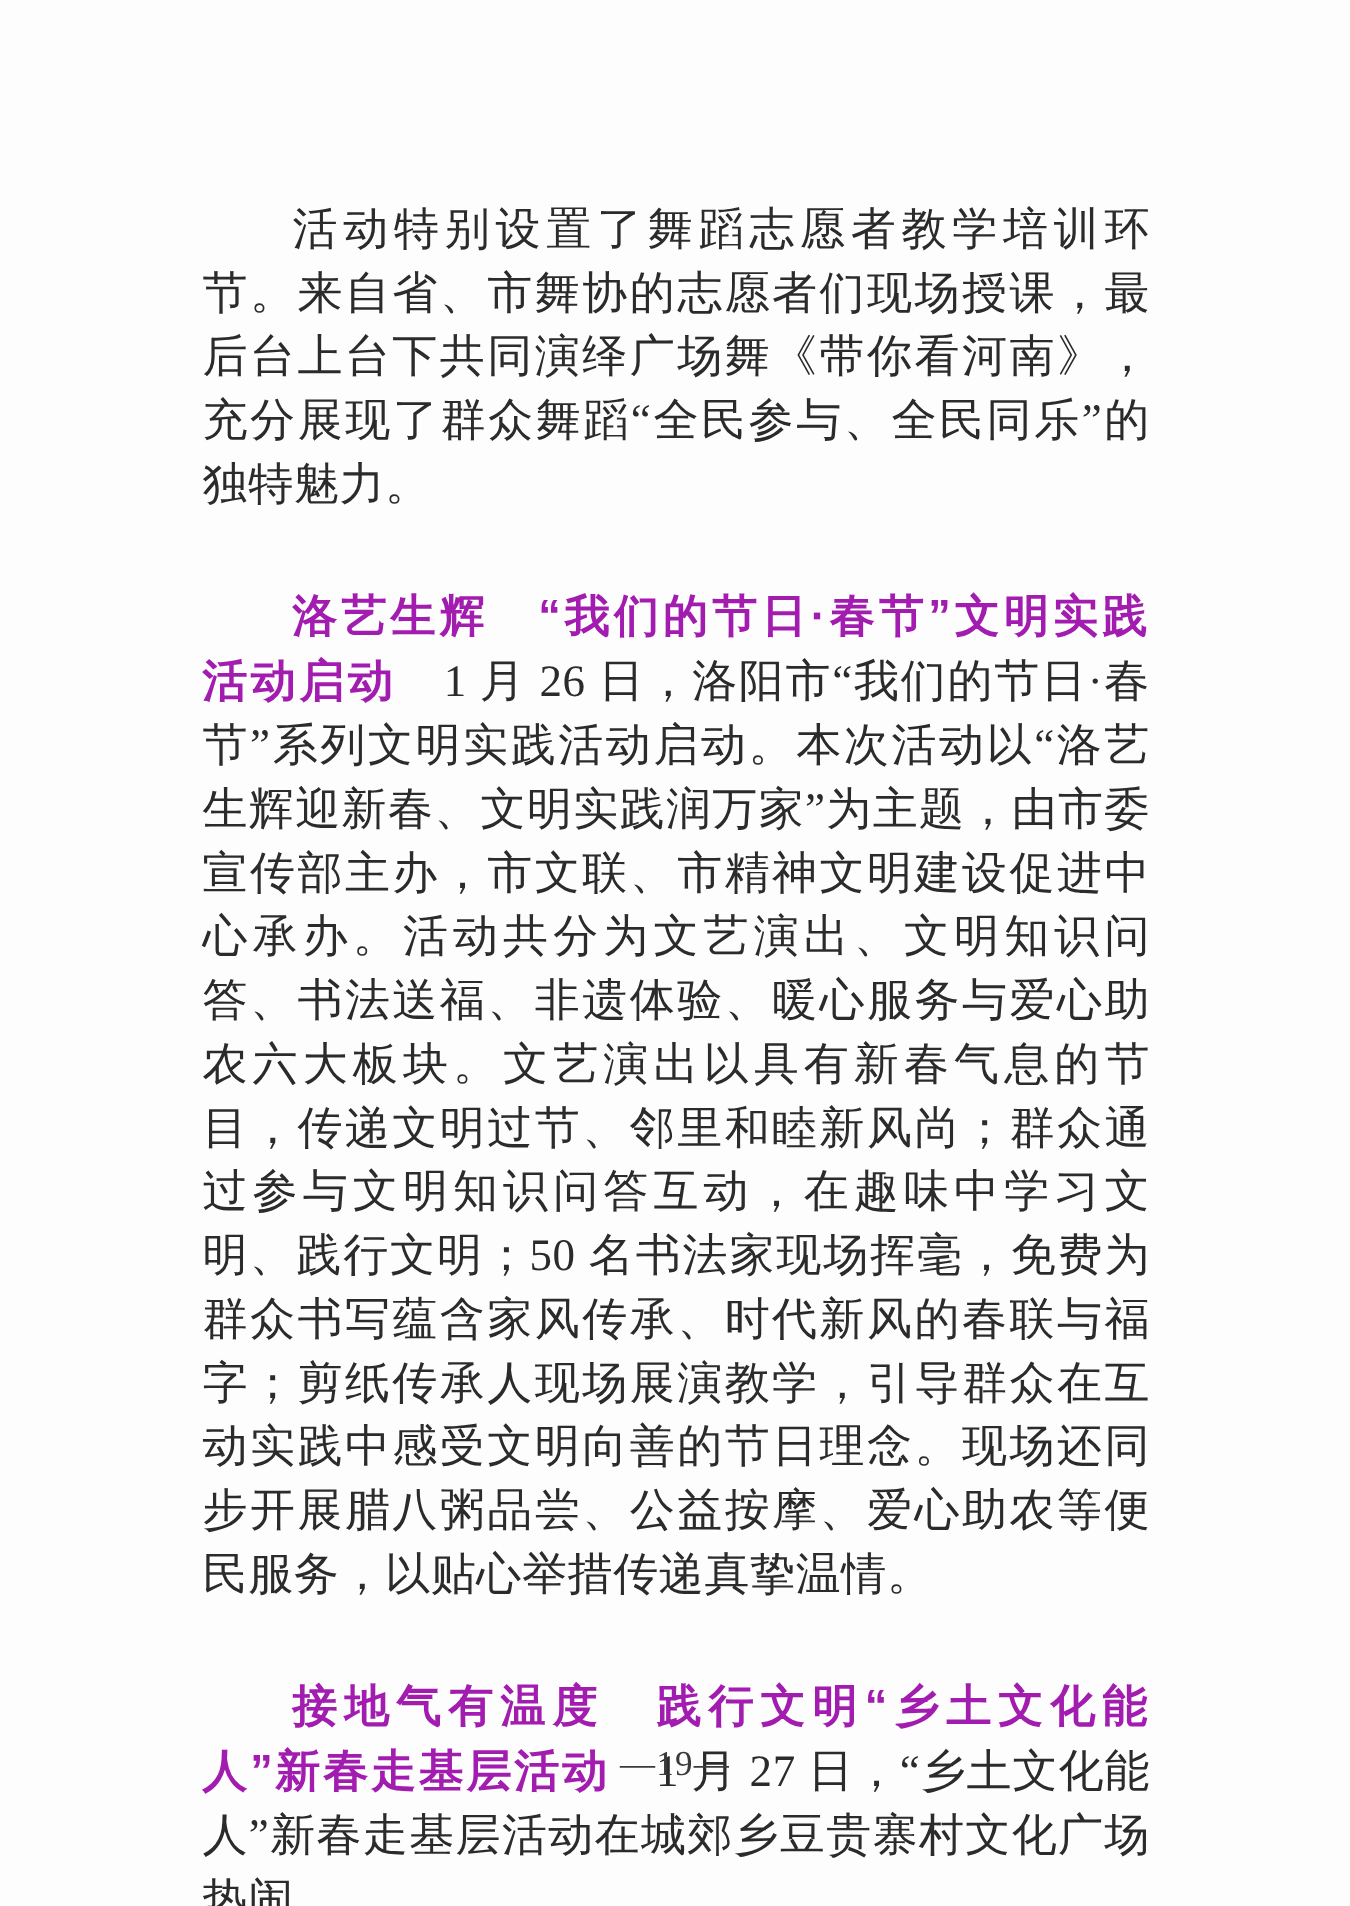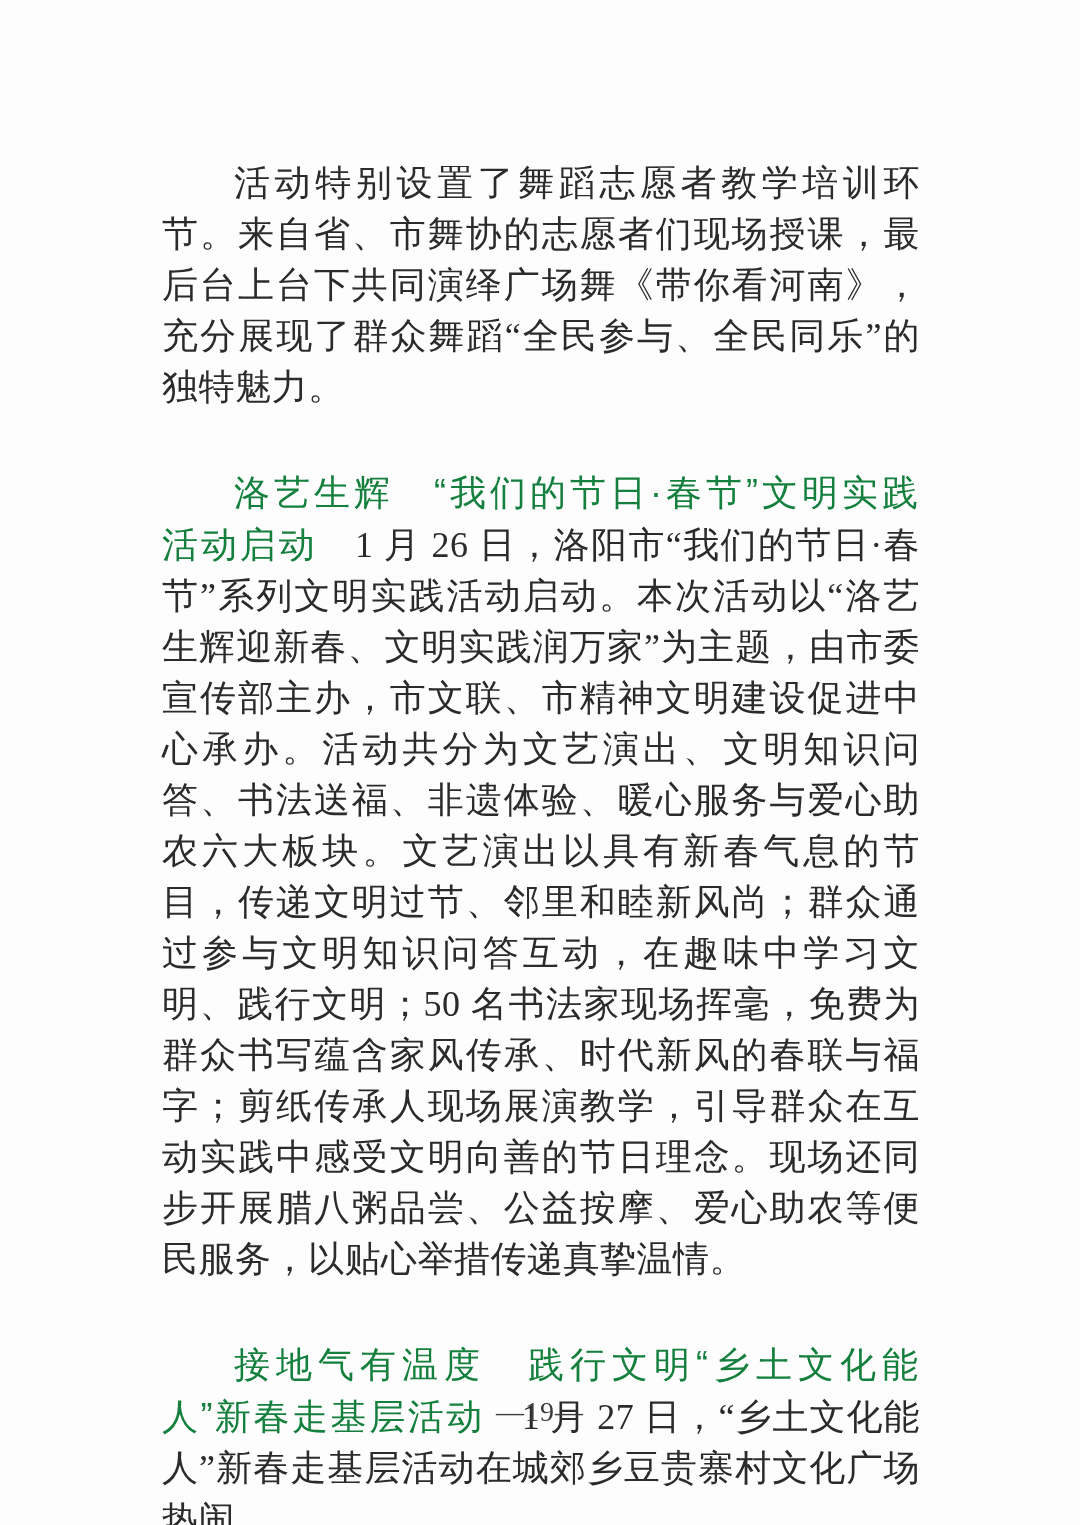--- a/index.html
+++ b/index.html
@@ -36,23 +36,23 @@
     letter-spacing: 0.5px;
   }
 
   .para + .para {
     margin-top: 54px; 
   }
 
   .run { font-weight: normal; }
 
   .run.bold {
-    font-weight: 400;
+    font-weight: 700;
     font-family: "Liberation Sans", "DejaVu Sans", sans-serif;
-    color: #15803d;
+    color: #a21caf;
     letter-spacing: 2px;
   }
 
   .page-footer {
     position: absolute;
     top: 1396px;
     left: 0;
     width: 100%;
     text-align: center;
     font-size: 28px;

